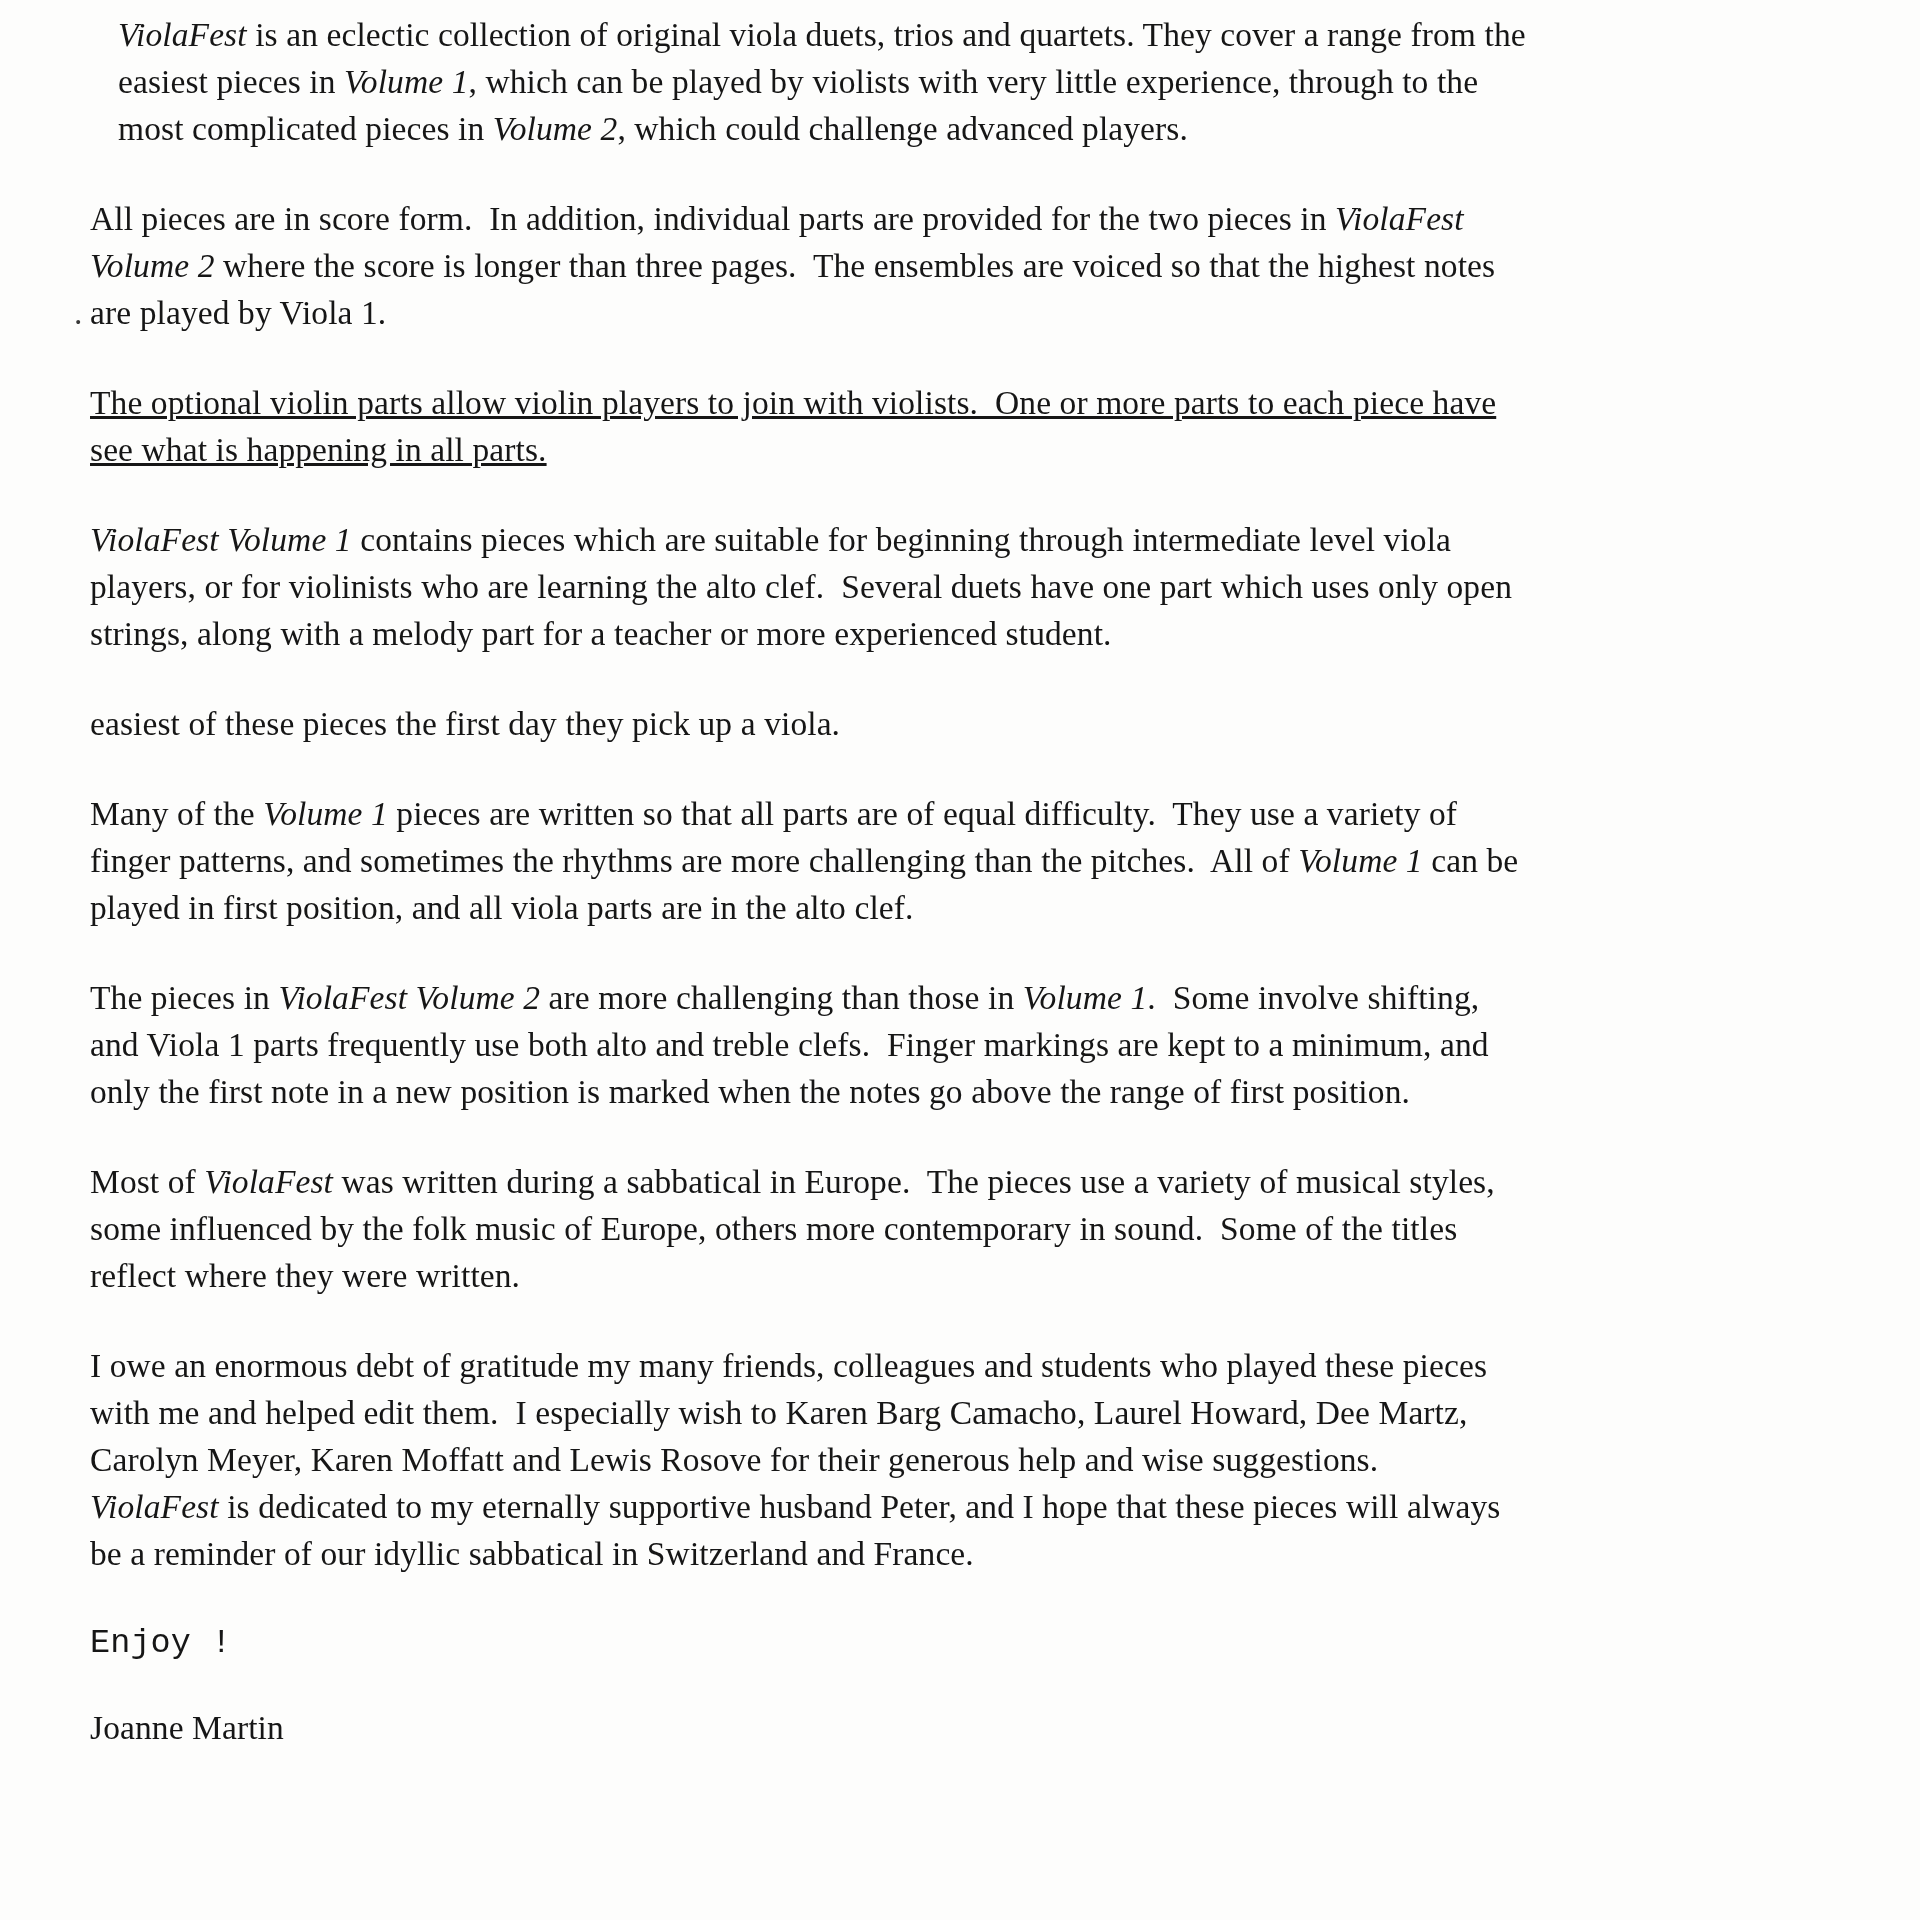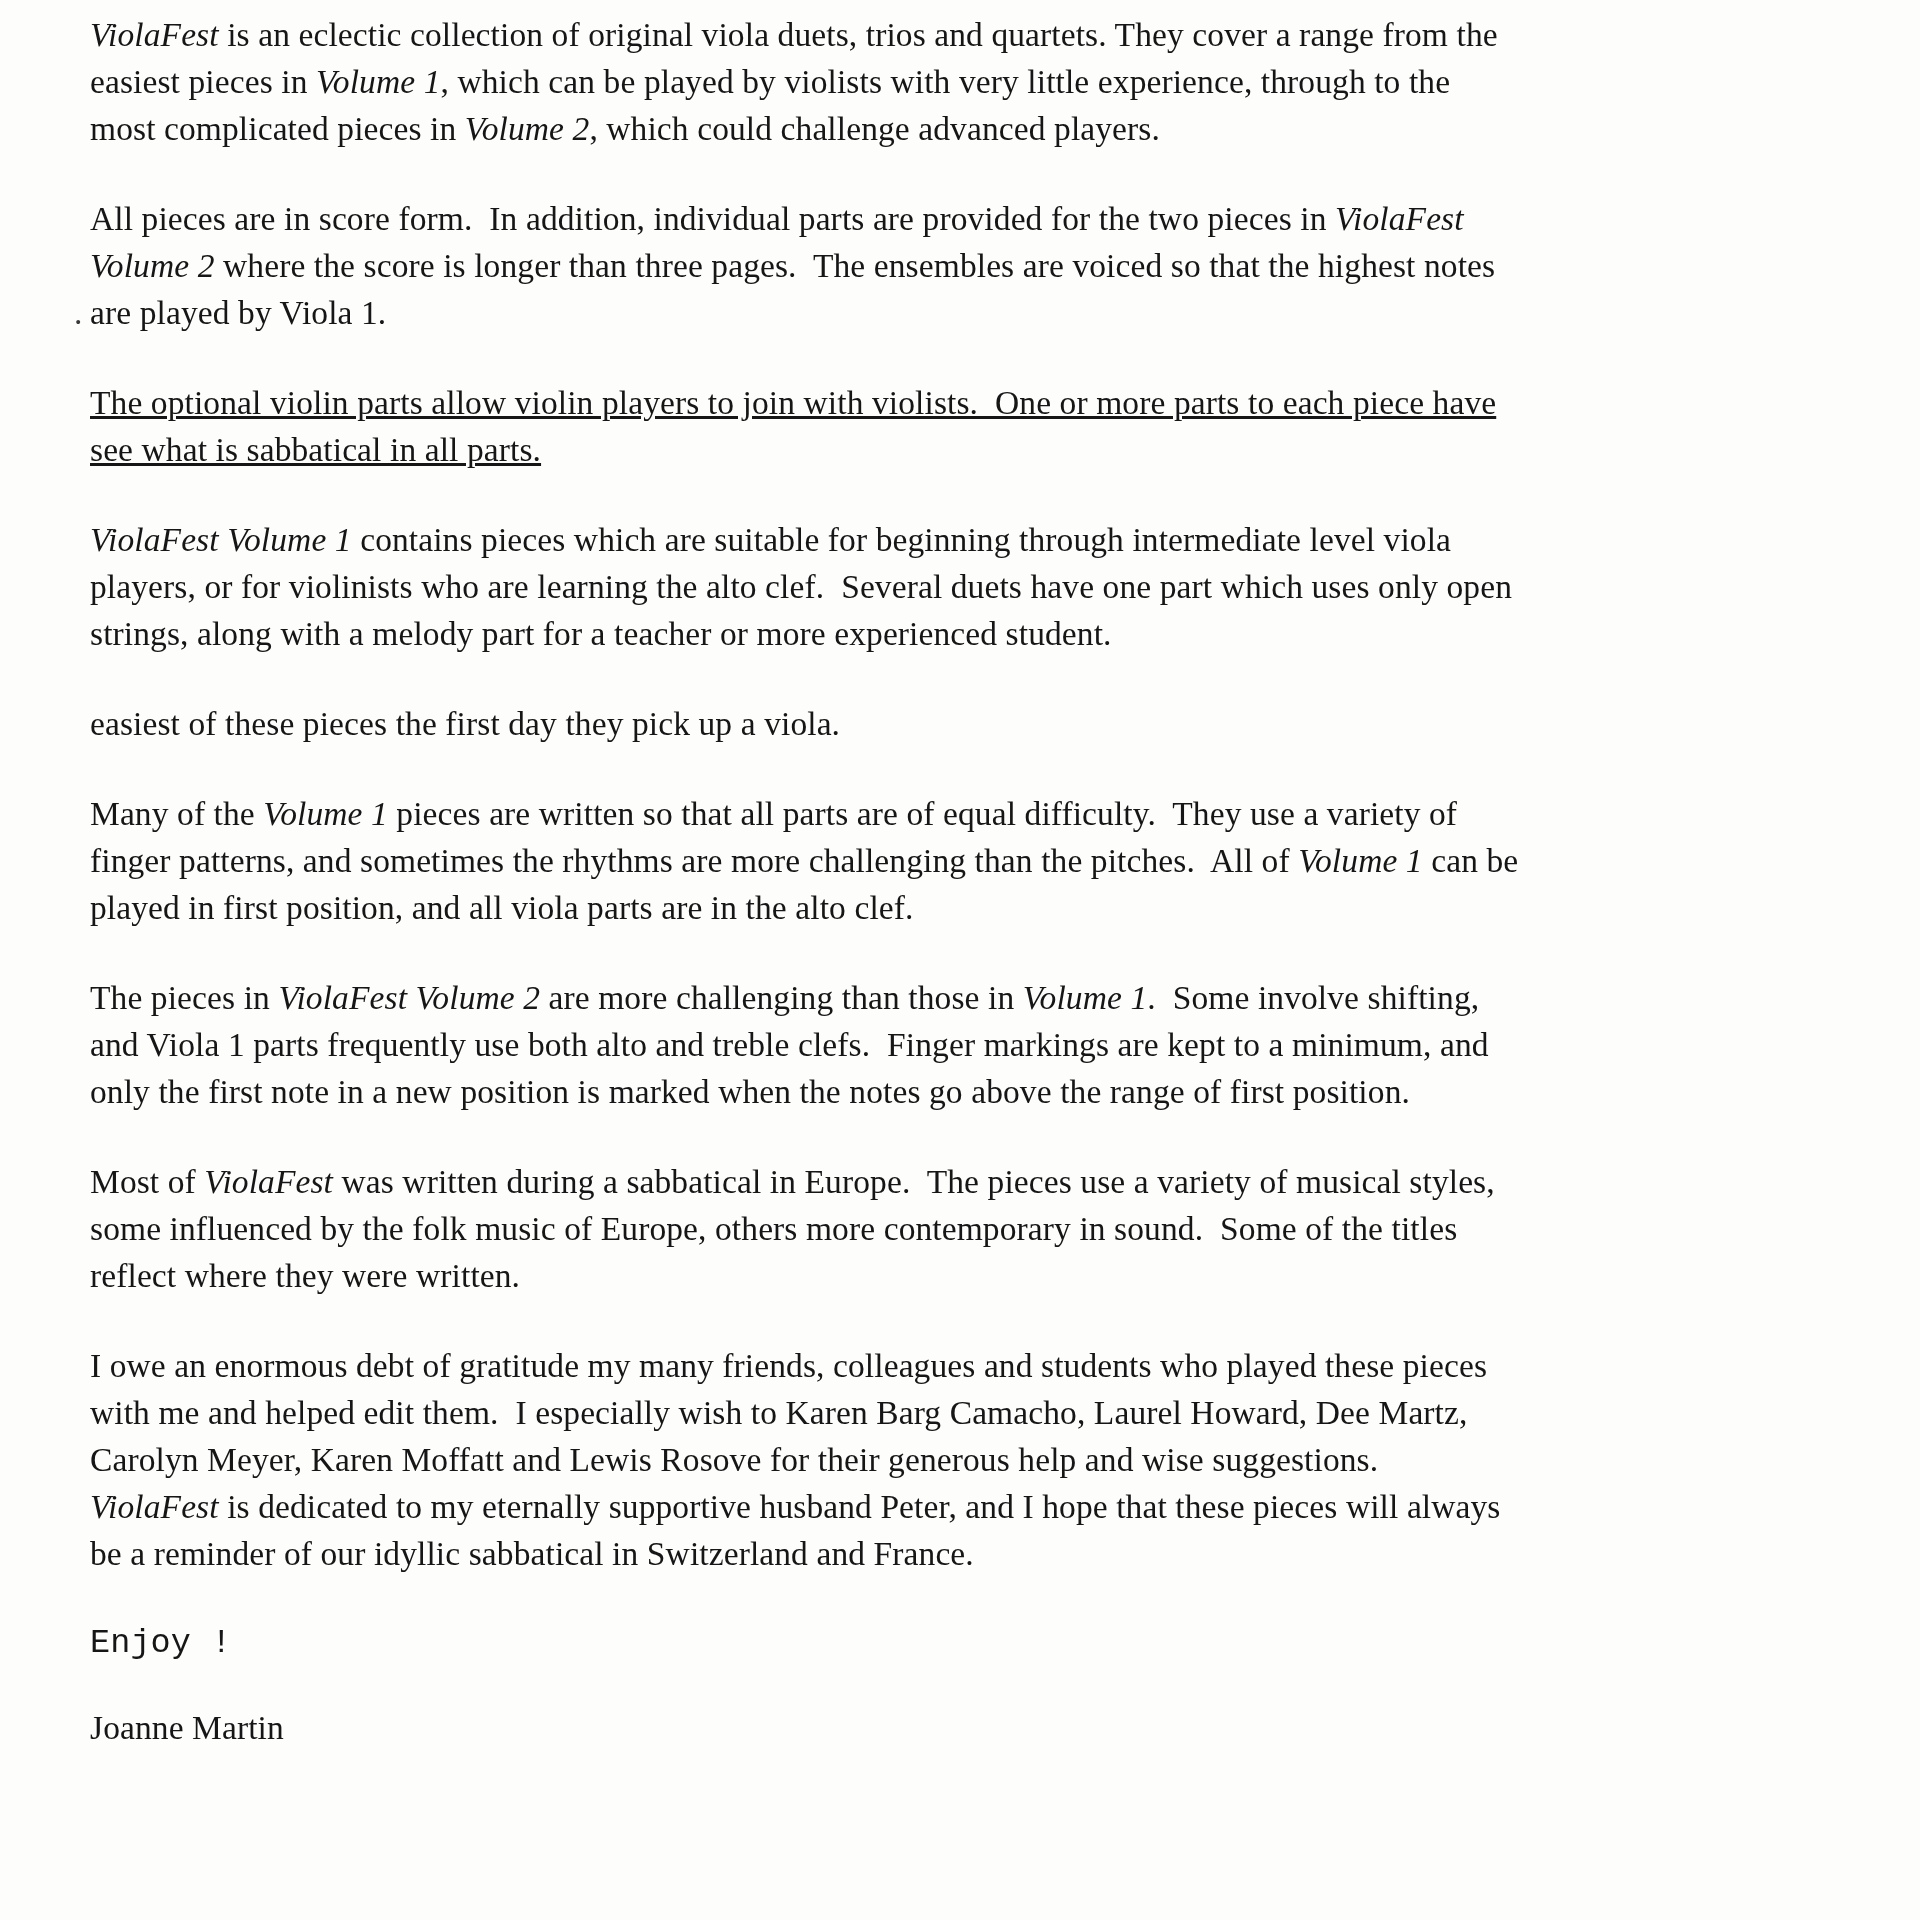--- a/index.html
+++ b/index.html
@@ -41,34 +41,34 @@
     font-size: 33.5px; line-height: 47px;
     opacity: 0.85;
   }
 </style>
 </head>
 <body>
 
 <div class="page" style="--paper: #fdfdfc; --ink: #161616;">
   <div class="doc">
     <div id="paragraphs">
-        <p class="para" style="position: relative;">
+        <p class="para" style="position: relative; margin-left: 28px;">
           <span class="line"><em>ViolaFest</em><span> is an eclectic collection of original viola duets, trios and quartets. They cover a range from the</span></span>
           <span class="line"><span>easiest pieces in </span><em>Volume 1</em><span>, which can be played by violists with very little experience, through to the</span></span>
           <span class="line"><span>most complicated pieces in </span><em>Volume 2</em><span>, which could challenge advanced players.</span></span>
         </p>
         <p class="para" style="position: relative;">
           <span class="line"><span>All pieces are in score form.  In addition, individual parts are provided for the two pieces in </span><em>ViolaFest</em></span>
           <span class="line"><em>Volume 2</em><span> where the score is longer than three pages.  The ensembles are voiced so that the highest notes</span></span>
           <span class="line"><span>are played by Viola 1.</span></span>
           <span class="margin-dot">.</span>
         </p>
         <p class="para" style="position: relative; text-decoration: underline;">
           <span class="line"><span>The optional violin parts allow violin players to join with violists.  One or more parts to each piece have</span></span>
-          <span class="line"><span>see what is sabbatical in all parts.</span></span>
+          <span class="line"><span>see what is happening in all parts.</span></span>
         </p>
         <p class="para" style="position: relative;">
           <span class="line"><em>ViolaFest Volume 1</em><span> contains pieces which are suitable for beginning through intermediate level viola</span></span>
           <span class="line"><span>players, or for violinists who are learning the alto clef.  Several duets have one part which uses only open</span></span>
           <span class="line"><span>strings, along with a melody part for a teacher or more experienced student.</span></span>
         </p>
         <p class="para" style="position: relative;">
           <span class="line"><span>easiest of these pieces the first day they pick up a viola.</span></span>
         </p>
         <p class="para" style="position: relative;">

